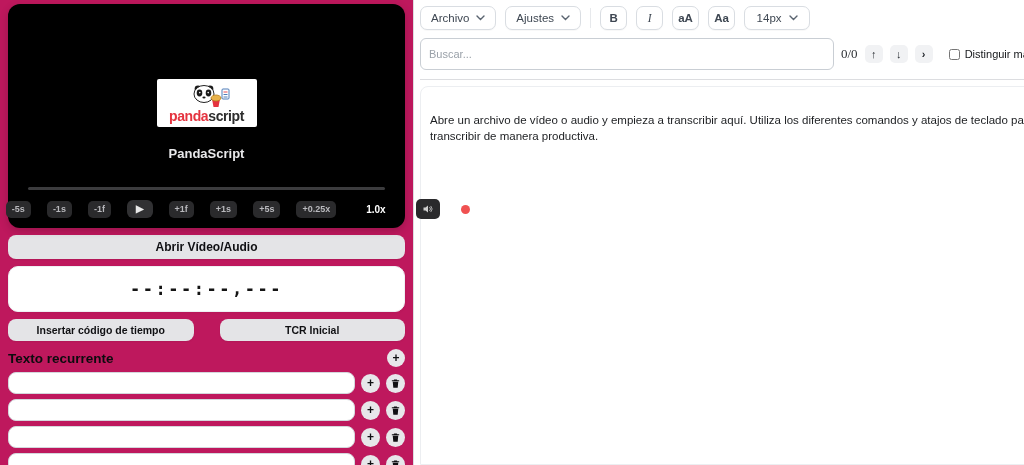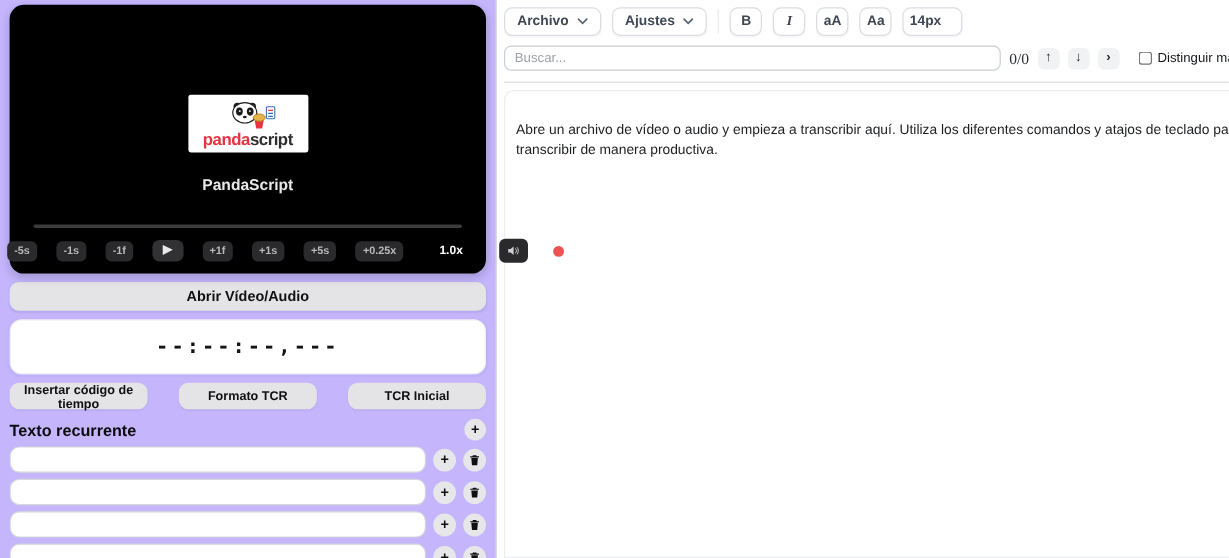--- a/index.html
+++ b/index.html
@@ -1,21 +1,21 @@
 <!DOCTYPE html>
 <html><head>
 <meta charset="utf-8">
 <style>
   * { box-sizing: border-box; margin: 0; padding: 0; }
   html,body { width:1024px; height:465px; overflow:hidden; background:#fff;
     font-family:"Liberation Sans", sans-serif; }
   .app { display:flex; width:1024px; height:465px; }
 
   
-  .left { flex:0 0 414px; width:414px; padding:4px 8px 0 8px; background:#c4b5fd;
+  .left { flex:0 0 414px; width:414px; padding:4px 8px 0 8px; background:#be185d;
     border-right:1px solid #dcdde0; }
 
   .player { height:224px; background:#000; border-radius:12px; position:relative;
     display:flex; flex-direction:column; align-items:center; justify-content:center;
     box-shadow:0 3px 8px rgba(0,0,0,.18); }
   .logo-box { width:100px; height:48px; background:#fff; border-radius:2px;
     display:flex; flex-direction:column; align-items:center; justify-content:flex-end;
     padding-bottom:4px; margin-bottom:26px; }
   .wordmark { font-size:14px; font-weight:800; letter-spacing:-0.4px; line-height:1; }
   .wm-red { color:#e5333f; } .wm-dark { color:#2d2d2d; }
@@ -59,31 +59,31 @@
   .rec-row { display:flex; align-items:center; gap:6px; margin-top:5px; }
   .rec-input { flex:1; height:22px; border:1px solid #d4d7dc; border-radius:8px;
     padding:0 8px; font-size:11px; color:#222; outline:none; font-family:inherit; }
   .row-btn { width:19px; height:19px; flex:0 0 19px; }
 
   
   .right { flex:1; display:flex; flex-direction:column; padding:6px 4px 0 6px; }
   .toolbar { display:flex; align-items:center; gap:9px; height:24px; }
   .tb-btn { height:24px; display:inline-flex; align-items:center; gap:7px;
     background:#fff; border:1px solid #d9dde2; border-radius:7px; padding:0 10px;
-    font-size:11.5px; font-weight:700; color:#3e4752; cursor:pointer;
+    font-size:11.5px; font-weight:400; color:#3e4752; cursor:pointer;
     box-shadow:0 1px 1px rgba(0,0,0,.03); font-family:inherit; }
   .tb-icon-btn { width:27px; justify-content:center; padding:0; }
   .tb-sep { width:1px; height:20px; background:#e7e9ec; }
   .italic-glyph { font-style:italic; font-family:"Liberation Serif", serif; }
   .font-select { width:94px; justify-content:space-between; }
-  .size-select { width:50px; justify-content:flex-end; }
+  .size-select { width:66px; justify-content:center; }
 
   .search-row { display:flex; align-items:center; gap:7px; margin-top:8px;
     padding-bottom:9px; border-bottom:1px solid #dcdde0; }
-  .search-input { flex:0 0 414px; height:21px; border:1px solid #c9ced4;
+  .search-input { flex:0 0 414px; height:32px; border:1px solid #c9ced4;
     border-radius:6px; padding:0 8px; font-size:11px; color:#333; outline:none;
     font-family:inherit; }
   .search-input::placeholder { color:#9aa1a9; }
   .count { font-size:13px; color:#2b2f33;font-family:Liberation Serif, serif; }
   .mini-btn { width:18px; height:18px; border-radius:5px; background:#f1f2f4;
     border:none; font-size:11px; font-weight:700; color:#1f2329; cursor:pointer;
     display:flex; align-items:center; justify-content:center; line-height:1; }
   .case-wrap { display:flex; align-items:center; gap:5px; margin-left:9px;
     font-size:11px; color:#15171a; white-space:nowrap; }
   .case-wrap input { width:11px; height:11px; }
@@ -149,21 +149,20 @@
     </div>
 
     <button class="open-btn">Abrir Vídeo/Audio</button>
 
     <div class="timecode-panel">
       <span class="timecode">--:--:--,---</span>
     </div>
 
     <div class="tcr-row">
       <button class="tcr-btn">Insertar código de tiempo</button>
-      <button class="tcr-btn">Formato TCR</button>
       <button class="tcr-btn">TCR Inicial</button>
     </div>
 
     <div class="rec-header">
       <span class="rec-title">Texto recurrente</span>
       <button class="round-btn">
           <span>+</span>
         </button>
     </div>
 

